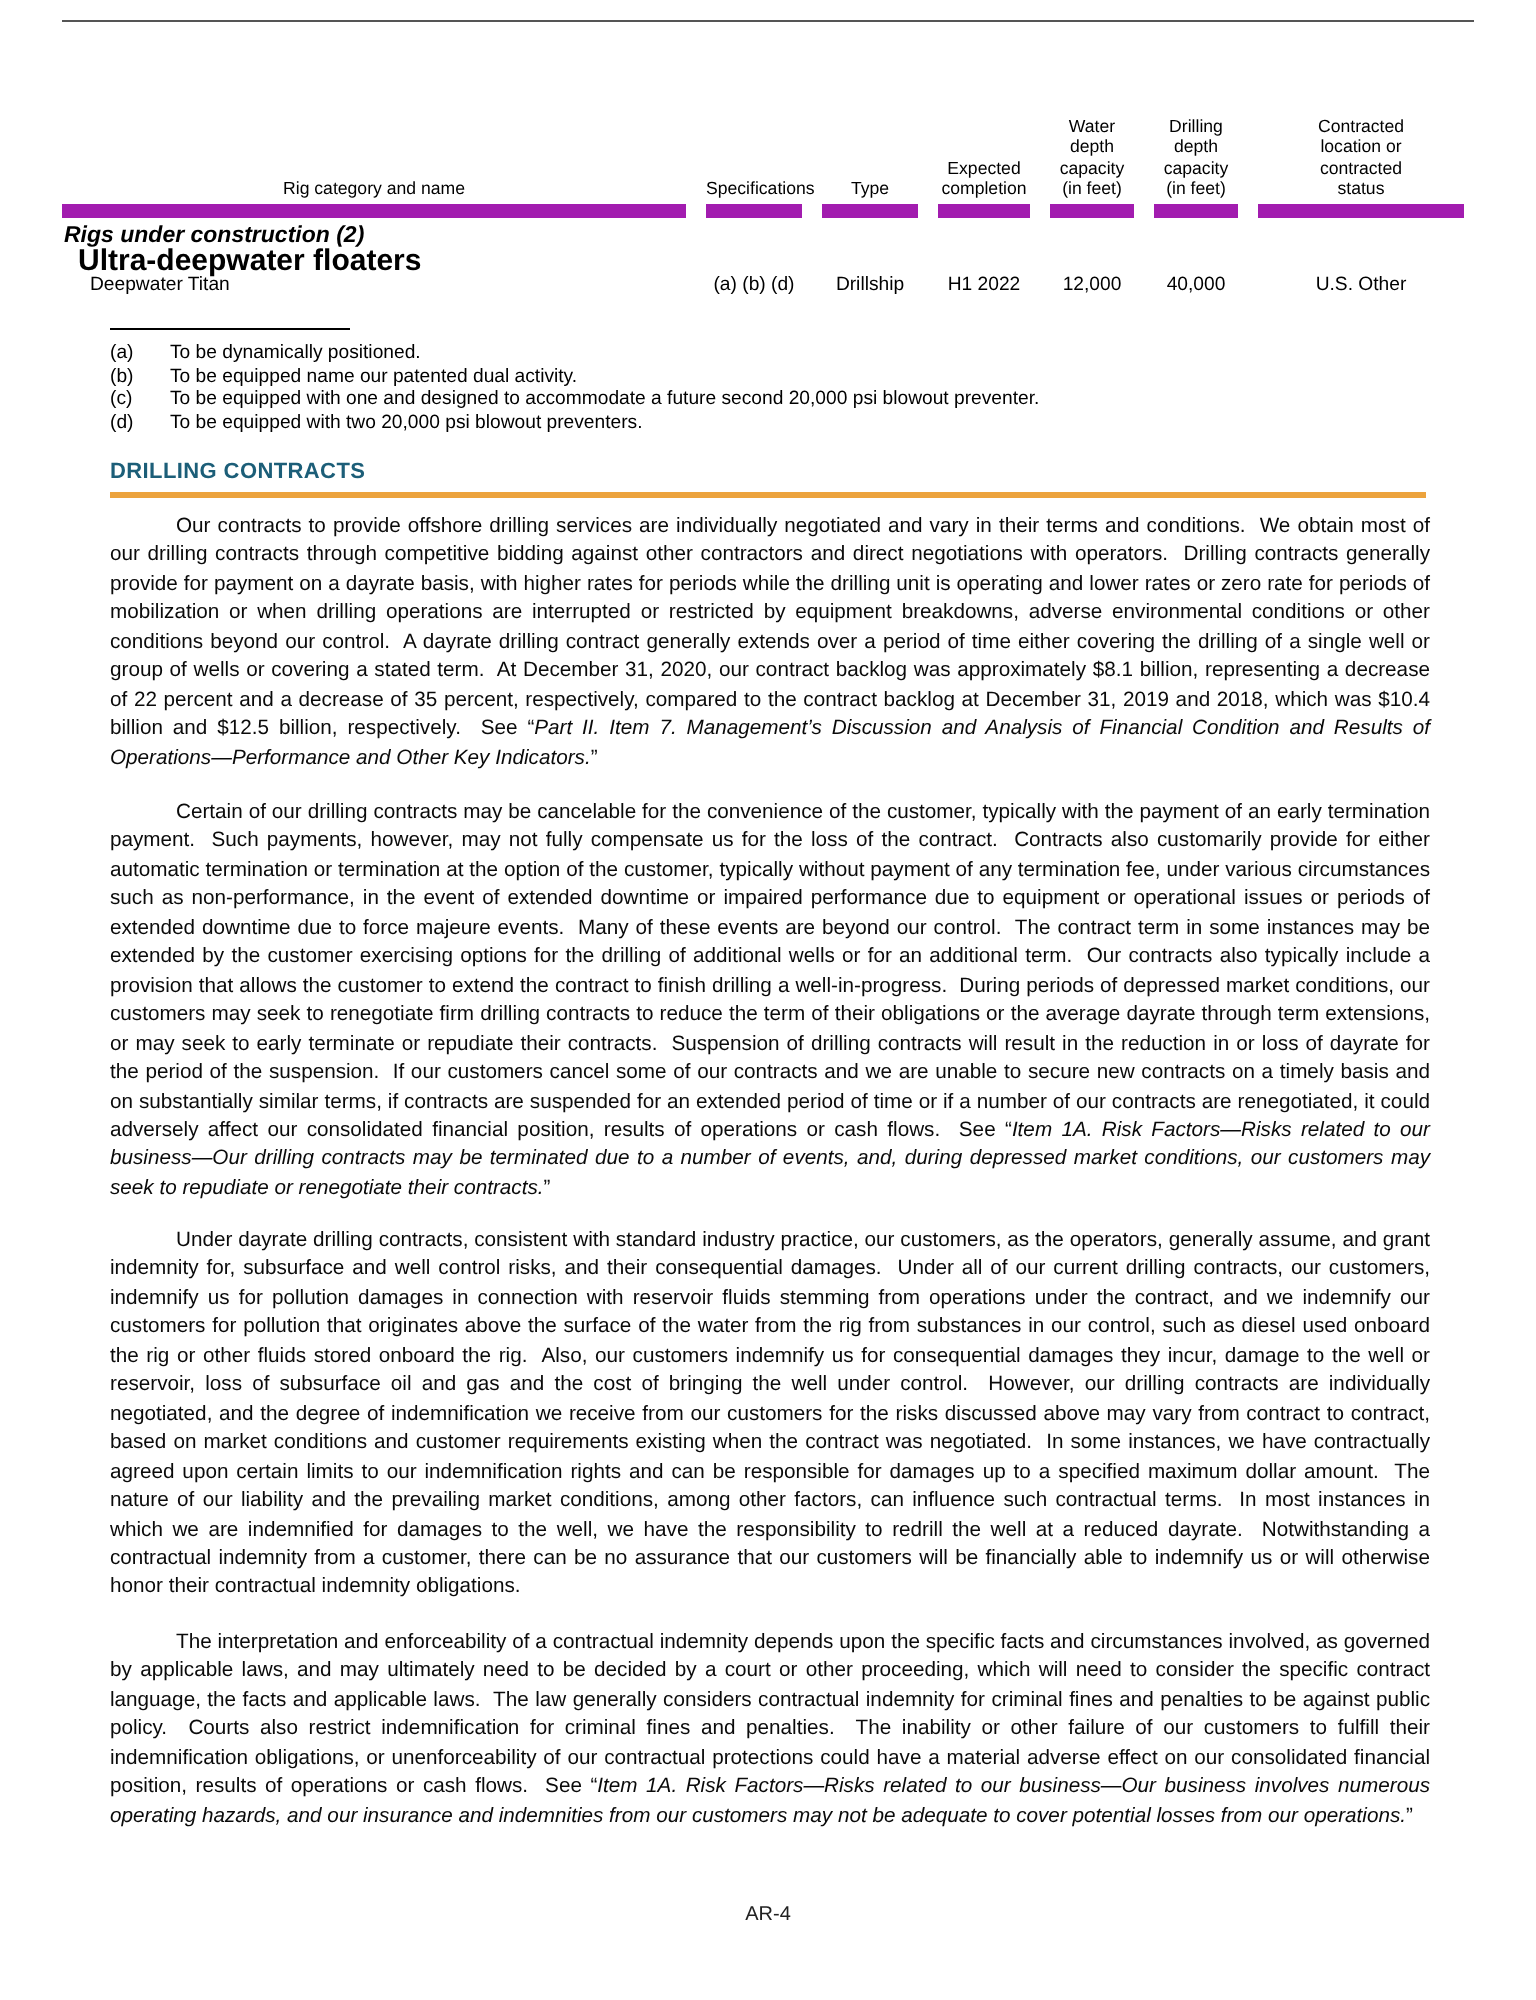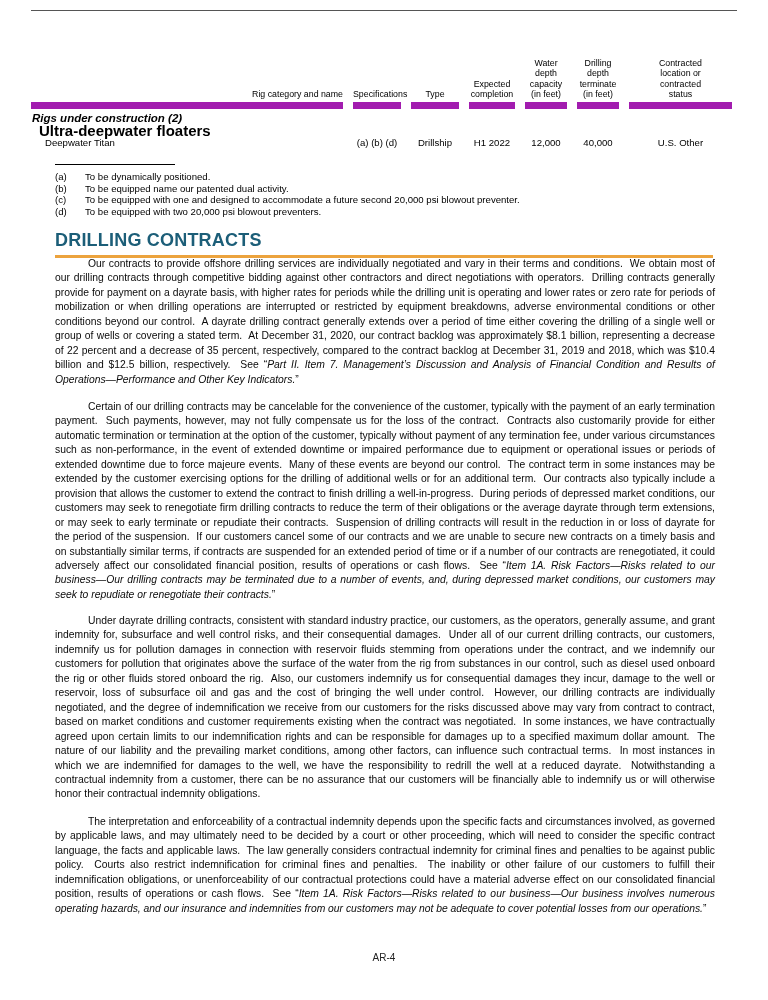--- a/index.html
+++ b/index.html
@@ -32,21 +32,21 @@
     font-size:8.8px;line-height:10.4px;
     padding:0 5px;
   }
   .rig-table th:first-child{padding-left:0;}
   .rig-table th .u{
     border-bottom:7px solid #a21caf;
     padding-bottom:2px;
     white-space:pre-line;
     text-align:center;
   }
-  .rig-table th .u.left{text-align:right;}
+  .rig-table th .u.left{text-align:center;}
   .rig-table td{
     font-size:9.6px;line-height:12px;
     padding:0.5px 2px;
     text-align:center;
     vertical-align:middle;
   }
   .rig-table td.name{text-align:left;padding-left:14px;}
   tr.group1 td{
     text-align:left;font-weight:bold;font-style:italic;
     font-size:11.5px;line-height:14px;padding:2px 0 0 1px;
@@ -65,21 +65,21 @@
     position:absolute;top:171px;left:55px;width:660px;
     font-size:9.6px;line-height:11.7px;
   }
   .fn{display:flex;}
   .fn .lbl{width:30px;flex:none;}
   .fn .txt{flex:1;}
   
   .section-heading{position:absolute;top:230px;left:55px;width:658px;}
   .heading-text{
     color:var(--heading);
-    font-weight:bold;font-size:18px;letter-spacing:0.2px;
+    font-weight:bold;font-size:11px;letter-spacing:0.2px;
   }
   .accent-bar{margin-top:4px;height:3px;background:var(--accent);}
   
   p.body{
     position:absolute;left:55px;width:660px;margin:0;
     font-size:10.35px;line-height:14.45px;
     text-align:justify;text-indent:33px;
     color:#0a0a0a;
   }
   p.body .it{font-style:italic;}
@@ -124,21 +124,21 @@
           </th>
         <th>
             <div class="u">Water
 depth
 capacity
 (in feet)</div>
           </th>
         <th>
             <div class="u">Drilling
 depth
-terminate
+capacity
 (in feet)</div>
           </th>
         <th>
             <div class="u">Contracted
 location or
 contracted
 status</div>
           </th>
       </tr>
     </thead>

